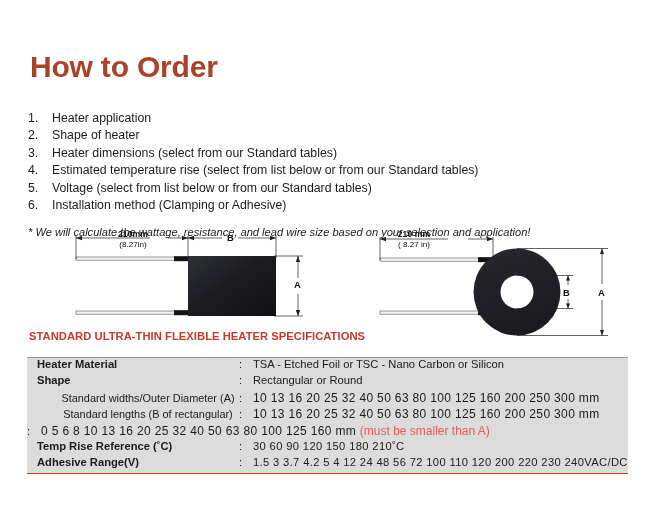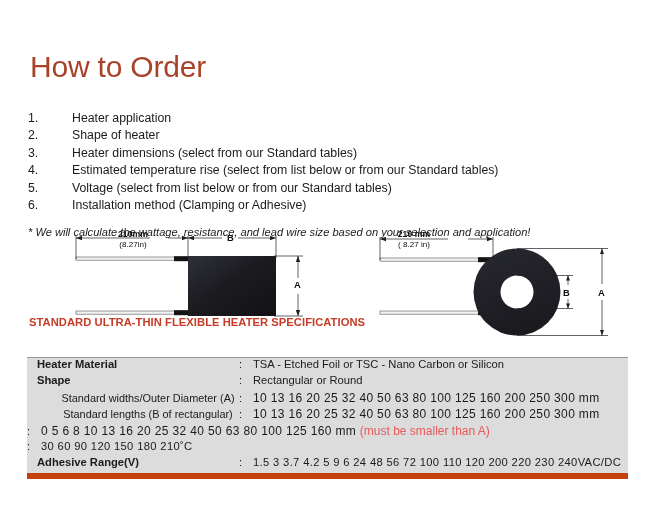--- a/index.html
+++ b/index.html
@@ -23,21 +23,21 @@
     width: 650px;
     height: 523px;
   }
 
   
   .page-title {
     position: absolute;
     left: 30px;
     top: 50px;
     font-size: 30px;
-    font-weight: normal;
+    font-weight: bold;
     letter-spacing: -0.2px;
     color: #a8432a;
     line-height: 34px;
     white-space: nowrap;
   }
 
   
   .intro {
     position: absolute;
     left: 28px;
@@ -58,21 +58,20 @@
     font-size: 12.3px;
     line-height: 17.4px;
     white-space: nowrap;
   }
   .order-num {
     width: 24px;
     flex: 0 0 24px;
   }
   .order-text {
     flex: 0 1 auto;
-    margin-left: 20px;
   }
   .footnote {
     position: absolute;
     left: 28px;
     top: 205px;
     font-size: 11.1px;
     font-style: italic;
     line-height: 14px;
     white-space: nowrap;
     margin-top: 20px;
@@ -101,37 +100,37 @@
     font-size: 9.4px;
     font-weight: bold;
     color: #111;
     white-space: nowrap;
   }
 
   
   .spec-title {
     position: absolute;
     left: 29px;
-    top: 316px;
+    top: 330px;
     font-size: 11.2px;
     font-weight: bold;
     color: #c63b27;
     letter-spacing: 0.05px;
     white-space: nowrap;
     text-align: center;
   }
 
   .spec-table {
     position: absolute;
     left: 27px;
     top: 357px;
     width: 601px;
     background: #dcdcdc;
     border-top: 1px solid #9a9a9a;
-    border-bottom: 6px solid #c2410c;
+    border-bottom: 1px solid #c2410c;
     box-sizing: border-box;
   }
   .spec-row {
     display: flex;
     align-items: baseline;
     height: 16.4px;
   }
   .spec-row .label {
     flex: 0 0 212px;
     padding-left: 10px;
@@ -350,25 +349,26 @@
       <div class="colon">:</div>
       <div class="value"><span class="nums">10  13  16  20  25  32  40  50  63  80  100  125  160  200  250 300 mm</span></div>
     </div>
 
     <div class="spec-row sub">
       <div class="colon">:</div>
       <div class="value"><span class="nums">0  5  6  8  10  13  16  20  25  32  40  50  63  80  100  125  160 mm </span><span class="note">(must be smaller than A)</span></div>
     </div>
 
     <div class="spec-row">
+      <div class="label">Temp Rise Reference (˚C)</div>
       <div class="colon">:</div>
       <div class="value"><span class="nums">30  60  90  120  150  180  210˚C</span></div>
     </div>
 
     <div class="spec-row">
       <div class="label">Adhesive Range(V)</div>
       <div class="colon">:</div>
-      <div class="value"><span class="nums">1.5  3  3.7  4.2  5  9  6  24  48  56  72  100  110  120  200  220  230  240VAC/DC</span></div>
+      <div class="value"><span class="nums">1.5  3  3.7  4.2  5  4  12  24  48  56  72  100  110  120  200  220  230  240VAC/DC</span></div>
     </div>
 
   </div>
 
 </div>
 
 </body></html>

